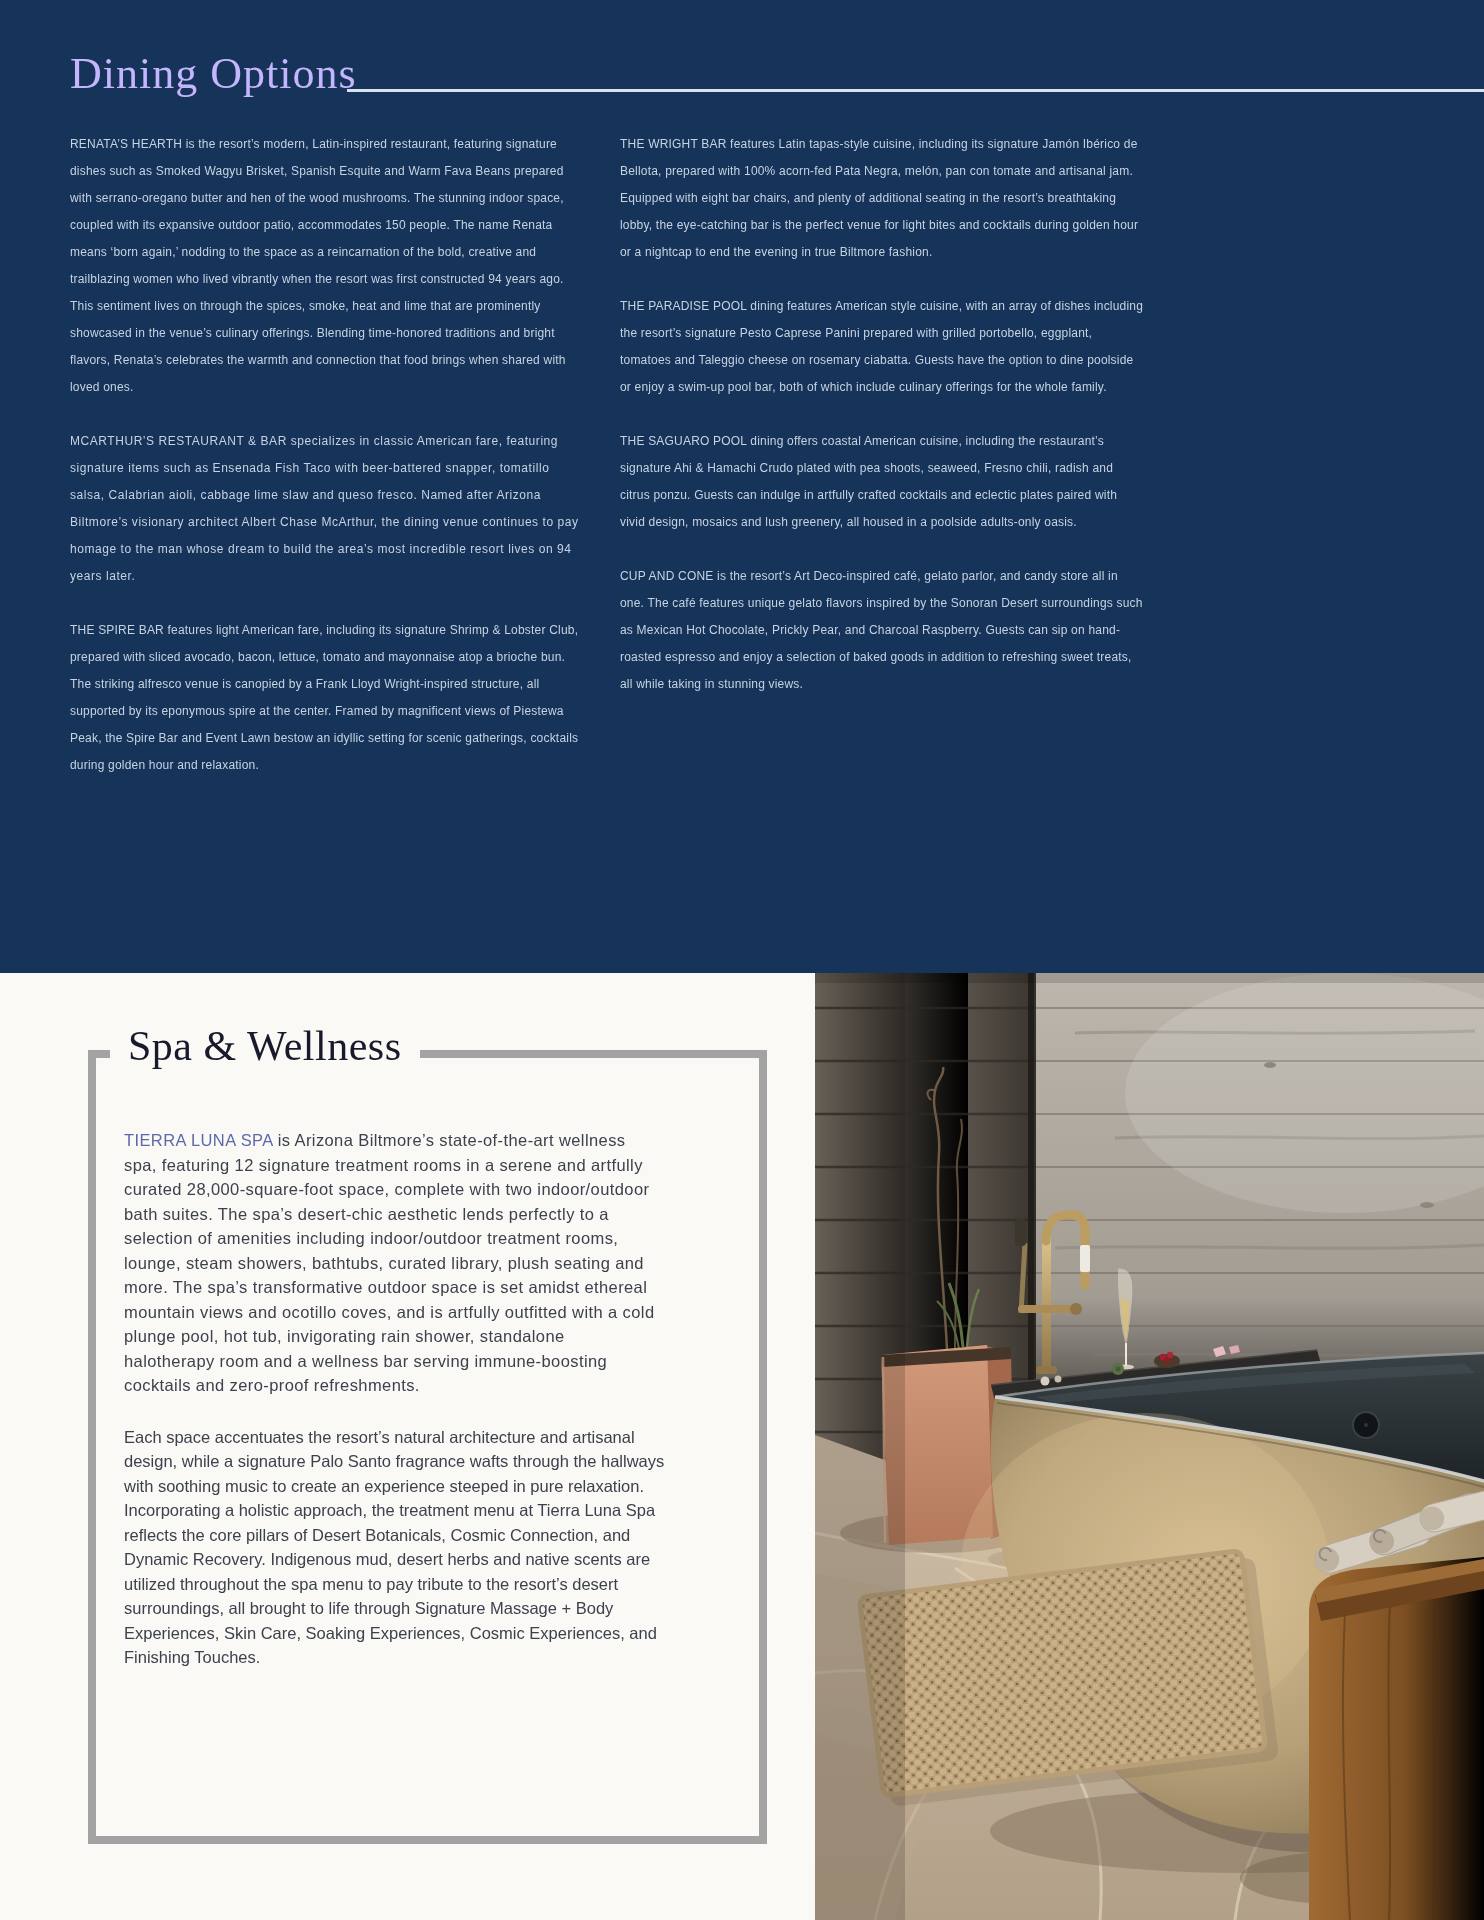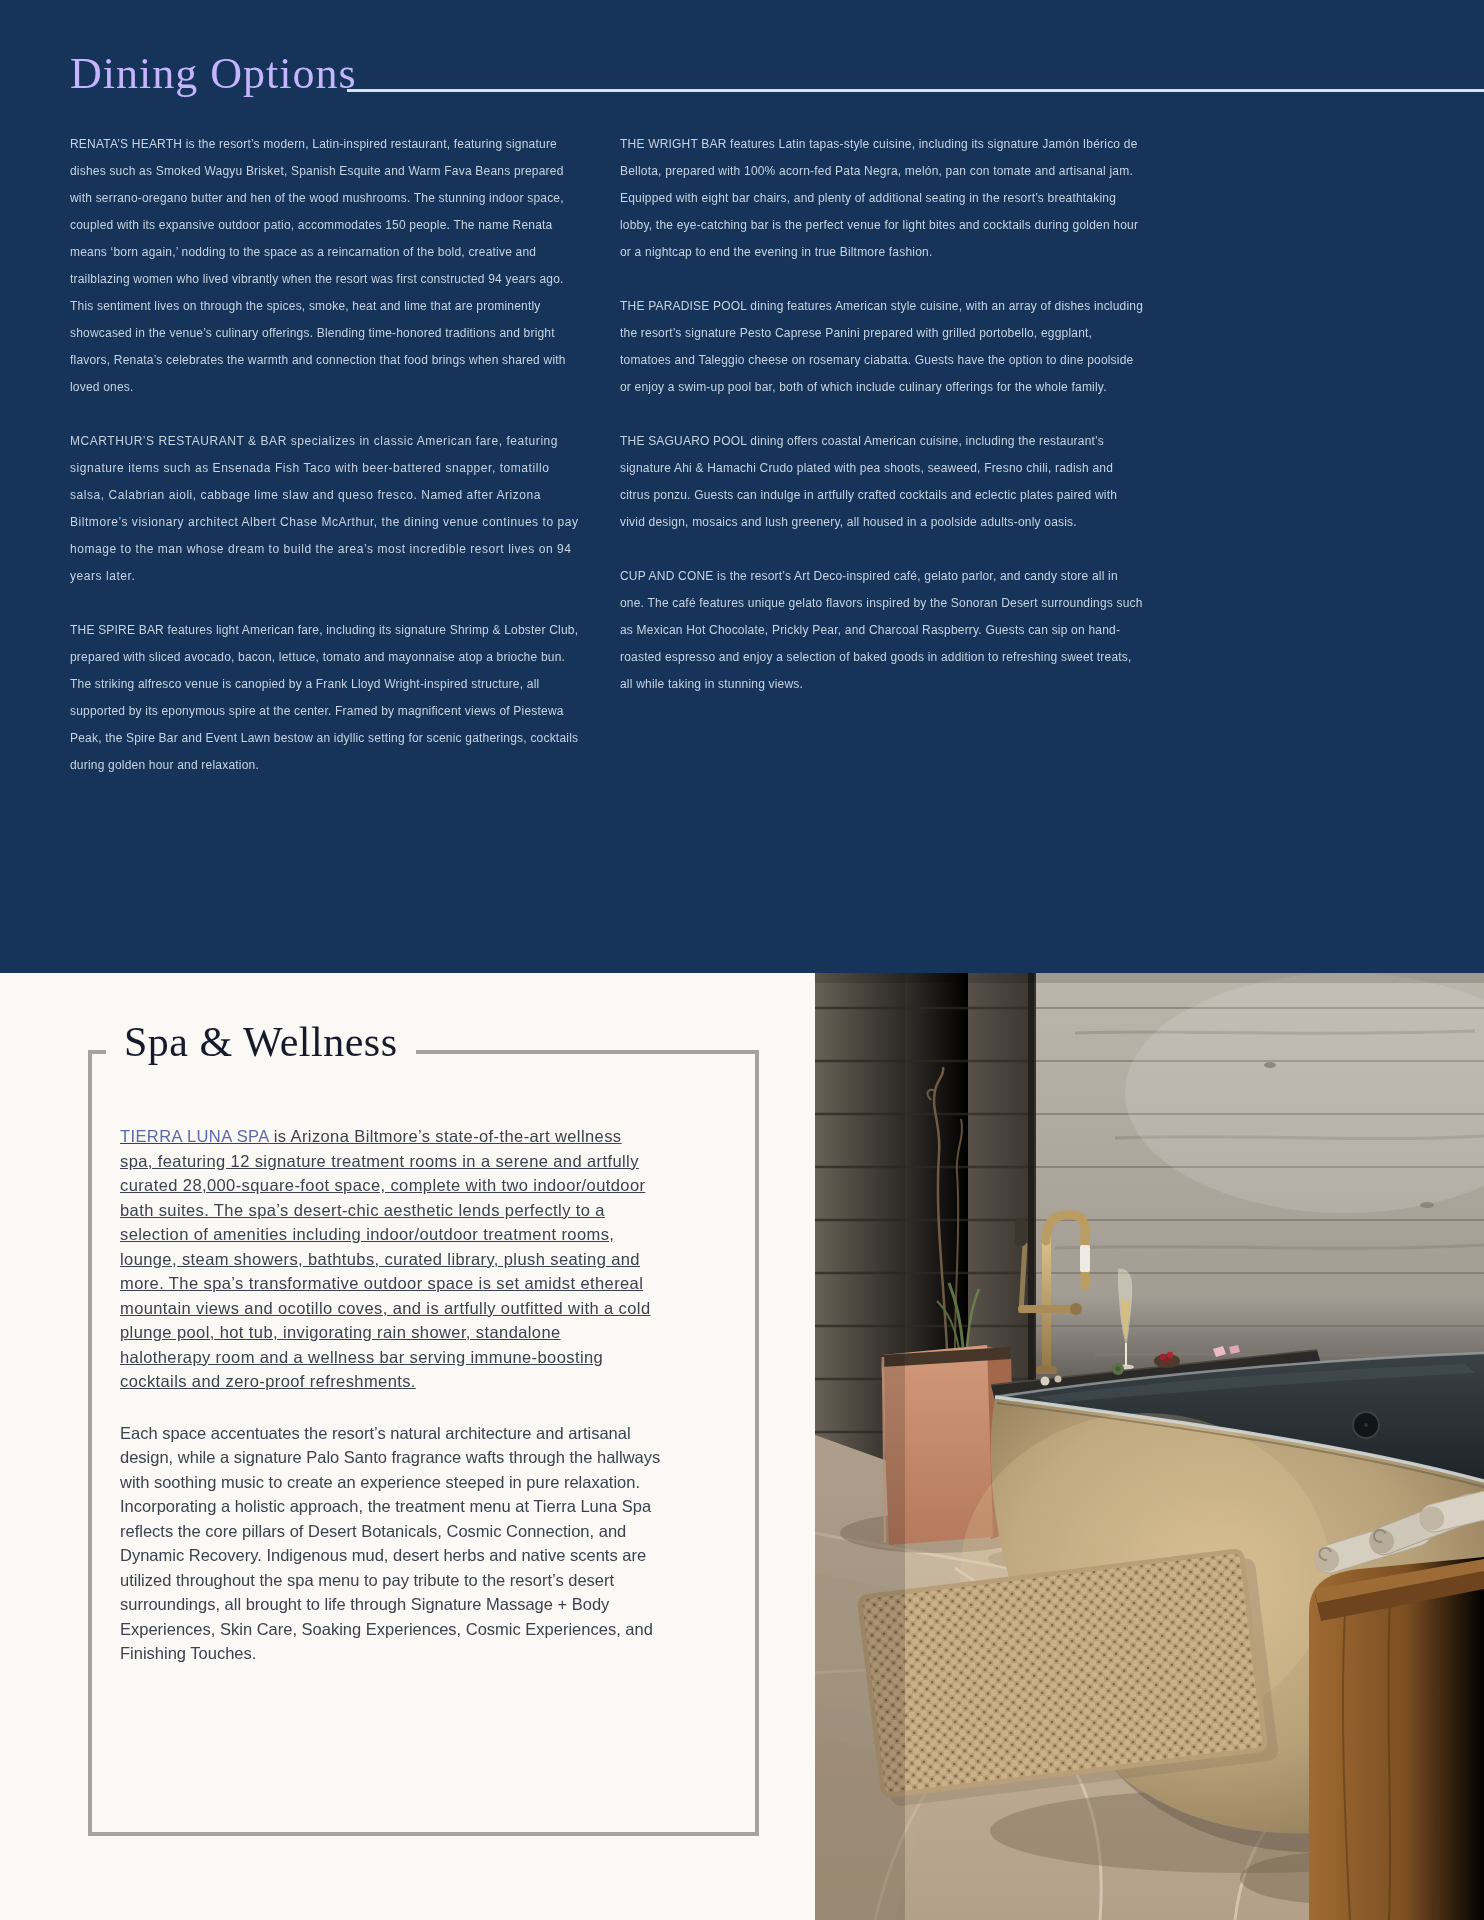--- a/index.html
+++ b/index.html
@@ -12,28 +12,28 @@
         letter-spacing:1px;color:#c4b5fd;}
   .dining-rule{position:absolute;left:347px;right:0;top:89px;height:3px;background:#d9e2ec;}
   .col{position:absolute;top:131px;font-size:12px;line-height:27px;color:#c7d3e1;
         letter-spacing:.2px;}
   .col p{margin:0 0 27px 0;}
   .col-left{left:70px;width:517px;}
   .col-right{left:620px;width:524px;}
   .ls{letter-spacing:.55px;}
   
   .spa-box{position:absolute;left:88px;top:1050px;width:663px;height:778px;
-        border:4px solid #a3a3a3;}
+        border:8px solid #a3a3a3;}
   .spa-title{position:absolute;left:14px;top:-36px;margin:0;background:#fbf9f5;
         padding:0 18px;font-family:"Liberation Serif",serif;font-weight:400;
         font-size:42px;color:#171a2b;letter-spacing:.5px;}
   .spa-text{position:absolute;left:28px;top:70px;width:566px;font-size:16.5px;
         line-height:24.5px;color:#3c414d;}
   .spa-text p{margin:0 0 27px 0;}
-  .spa-p1{letter-spacing:.4px;padding-right:30px;text-decoration:underline;}
+  .spa-p1{letter-spacing:.4px;padding-right:30px;}
   .spa-lead{color:#5b68a9;}
   
   .photo{position:absolute;left:815px;top:973px;width:669px;height:947px;line-height:0;}
 </style>
 </head>
 <body>
 
 <div class="page">
 
   <section class="navy">

